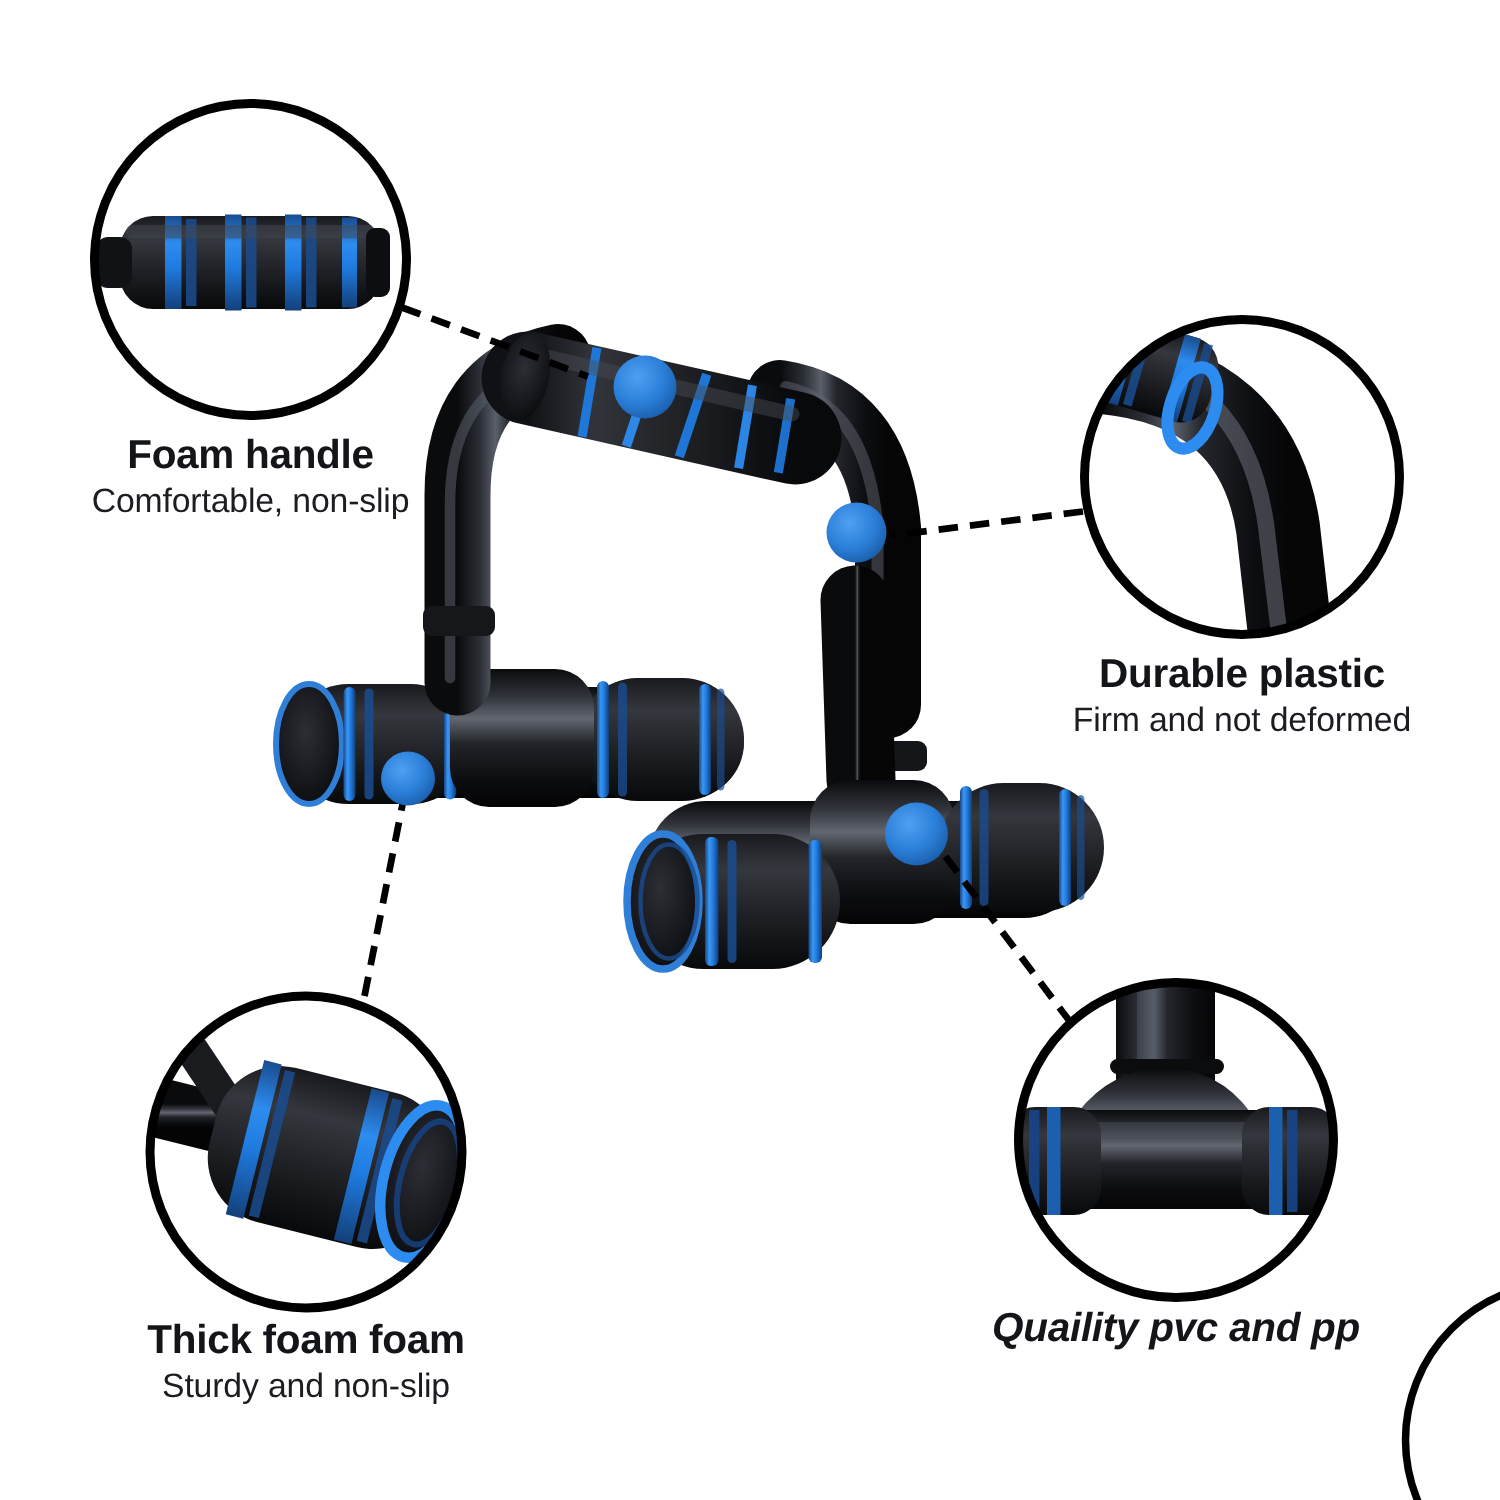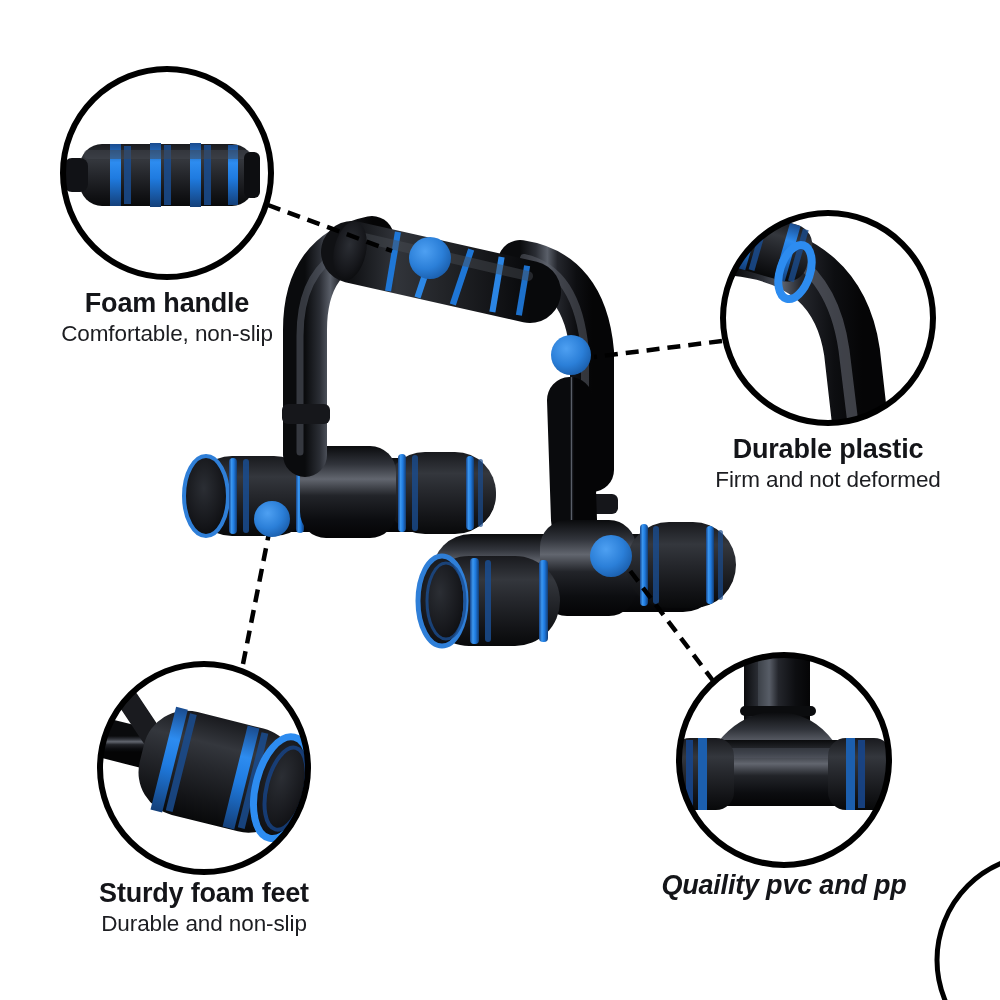--- a/index.html
+++ b/index.html
@@ -322,21 +322,21 @@
     <div class="callout-title">Durable plastic</div>
     <div class="callout-sub">Firm and not deformed</div>
   </div>
 
   <div class="callout-label lbl-foam-handle">
     <div class="callout-title">Foam handle</div>
     <div class="callout-sub">Comfortable, non-slip</div>
   </div>
 
   <div class="callout-label lbl-thick-feet">
-    <div class="callout-title">Sturdy foam feet</div>
-    <div class="callout-sub">Durable and non-slip</div>
+    <div class="callout-title">Thick foam foam</div>
+    <div class="callout-sub">Sturdy and non-slip</div>
   </div>
 
   <div class="callout-label lbl-quality">
     <div class="callout-title">Quaility pvc and pp</div>
   </div>
 
 </div>
 
 </body></html>

